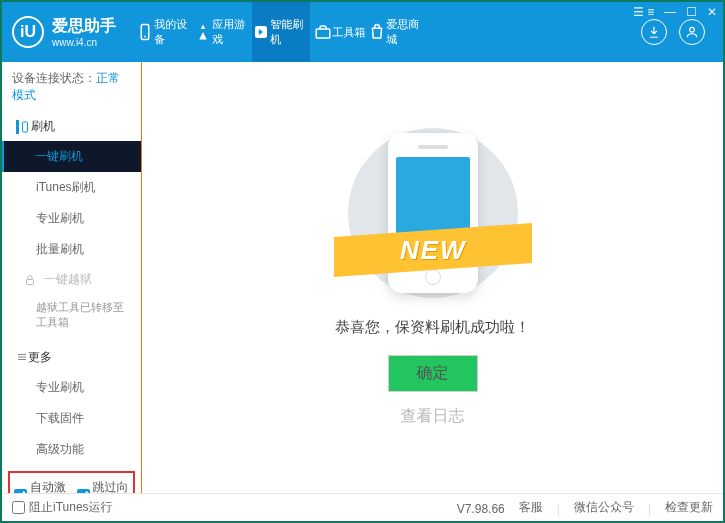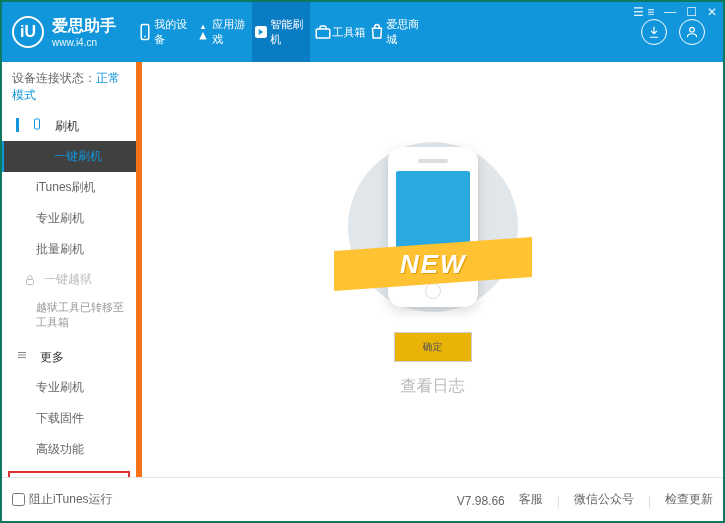--- a/index.html
+++ b/index.html
@@ -14,46 +14,46 @@
 .nav{display:flex;flex:1}
 .nav-item{width:58px;display:flex;flex-direction:row;align-items:center;justify-content:center;height:60px;cursor:pointer;gap:0}
 .nav-item.active{background:#0a7cc4}
 .nav-icon{width:20px;height:20px;display:flex;align-items:center;justify-content:center}
 .nav-label{font-size:11px}
 .win-controls{position:absolute;top:3px;right:6px;display:flex;gap:10px;font-size:11px}
 .win-btn{cursor:pointer;color:#fff;opacity:.9}
 .right-icons{display:flex;gap:12px;margin-left:auto;margin-right:8px}
 .circle-btn{width:26px;height:26px;border:1.5px solid #fff;border-radius:50%;display:flex;align-items:center;justify-content:center;cursor:pointer}
 .body{flex:1;display:flex;overflow:hidden}
-.sidebar{width:140px;border-right:6px solid #f97316;display:flex;flex-direction:column;overflow-y:auto}
+.sidebar{width:140px;border-right:1px solid #f97316;display:flex;flex-direction:column;overflow-y:auto}
 .status-row{padding:8px 10px;font-size:11px;color:#666}
 .status-val{color:#1296db}
-.side-section{padding:6px 14px;display:flex;align-items:flex-start;gap:12px;color:#333;font-size:12px;cursor:pointer}
+.side-section{padding:6px 14px;display:flex;align-items:center;gap:0;color:#333;font-size:12px;cursor:pointer}
 .side-section .bar{width:3px;height:14px;background:#1296db}
 .side-sub{padding:7px 10px 7px 34px;color:#666;cursor:pointer;font-size:12px}
-.side-sub.active{background:#404040;color:#1296db;border-left:2px solid #1296db;padding-left:50px}
+.side-sub.active{background:#0f172a;color:#1296db;border-left:2px solid #1296db;padding-left:31px}
 .side-note{padding:6px 10px 6px 34px;color:#999;font-size:11px;line-height:1.4}
 .lock-row{padding:6px 22px;display:flex;align-items:center;gap:8px;color:#bbb}
 .checkbox-area{border:2px solid #d33;margin:6px;padding:6px 4px;display:flex;gap:10px}
 .cb{display:flex;align-items:center;gap:3px;color:#555;font-size:11px}
 .cb input{accent-color:#1296db}
 .main{flex:1;display:flex;flex-direction:column;align-items:center;justify-content:center;position:relative}
 .phone-illus{width:150px;height:170px;position:relative;margin-bottom:20px}
 .circle-bg{width:170px;height:170px;border-radius:50%;background:#e0e6ea;position:absolute;left:-10px;top:0}
 .phone{width:90px;height:160px;background:#fff;border-radius:14px;position:absolute;left:30px;top:5px;box-shadow:0 4px 12px rgba(0,0,0,.15)}
 .phone::before{content:"";position:absolute;top:12px;left:50%;transform:translateX(-50%);width:30px;height:4px;background:#ddd;border-radius:2px}
 .phone::after{content:"";position:absolute;bottom:8px;left:50%;transform:translateX(-50%);width:14px;height:14px;border:1.5px solid #ddd;border-radius:50%}
 .phone-screen{position:absolute;top:24px;left:8px;right:8px;bottom:28px;background:#2aa9e0;border-radius:2px}
 .ribbon{position:absolute;bottom:28px;left:-24px;right:-24px;height:40px;background:#ffc233;display:flex;align-items:center;justify-content:center;transform:skewY(-4deg)}
 .ribbon::before,.ribbon::after{content:"";position:absolute;width:0;height:0;border:10px solid transparent}
 .ribbon-text{color:#fff;font-weight:900;font-size:26px;font-style:italic;transform:skewY(4deg);letter-spacing:2px;text-shadow:1px 1px 0 #e09a00}
 .success-text{font-size:15px;color:#444;margin-bottom:18px}
-.ok-btn{border:1px solid #ccc;background:#eab308;padding:7px 28px;cursor:pointer;color:#555;font-size:10px}
+.ok-btn{border:1px solid #ccc;background:#22c55e;padding:7px 28px;cursor:pointer;color:#555;font-size:16px}
 .log-link{margin-top:14px;color:#bbb;font-size:16px;cursor:pointer}
-.footer{height:44px;border-top:1px solid #e5e5e5;display:flex;align-items:center;padding:0 10px;color:#666;font-size:11px}
+.footer{height:28px;border-top:1px solid #e5e5e5;display:flex;align-items:center;padding:0 10px;color:#666;font-size:11px}
 .footer-left{display:flex;align-items:center;gap:4px}
 .footer-right{margin-left:auto;display:flex;gap:14px;align-items:flex-end}
 .sep{color:#ddd}
 svg{display:block}
 </style>
 </head>
 <body>
 
 <div class="window">
   <div class="win-controls">
@@ -186,20 +186,21 @@
     <div class="main">
       <div class="phone-illus">
         <div class="circle-bg"></div>
         <div class="phone">
             <div class="phone-screen"></div>
           </div>
         <div class="ribbon">
             <span class="ribbon-text">NEW</span>
           </div>
       </div>
+      <div class="success-text">恭喜您，保资料刷机成功啦！</div>
       <button class="ok-btn">确定</button>
       <div class="log-link">查看日志</div>
     </div>
   </div>
 
   <div class="footer">
     <label class="footer-left">
       <input type="checkbox" style="">
         <span>阻止iTunes运行</span>
     </label>

